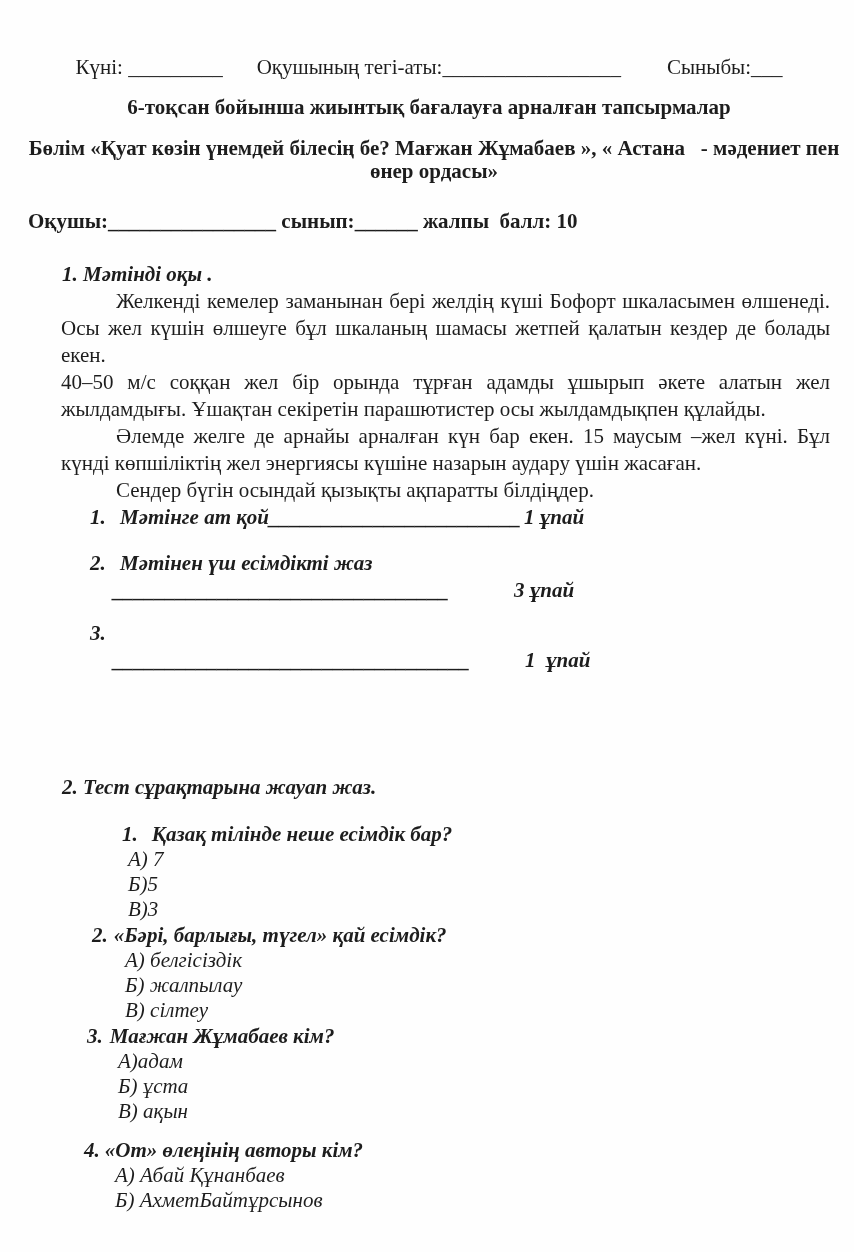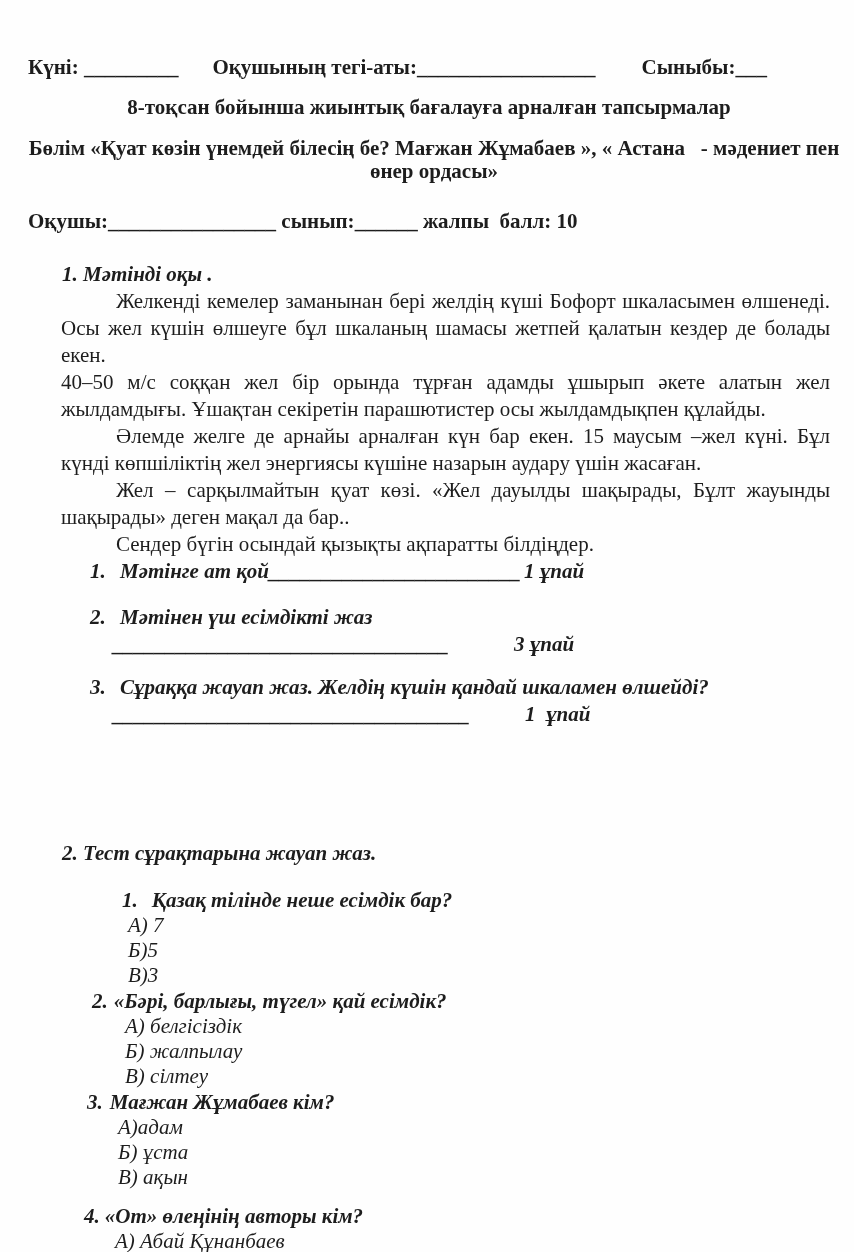--- a/index.html
+++ b/index.html
@@ -10,21 +10,21 @@
     background: #fefefe;
     color: #1d1d1d;
     font-family: "Liberation Serif", serif;
     font-size: 21px;
     line-height: 27px;
     padding: 54px 24px 0 28px;
   }
   .pre { white-space: pre-wrap; }
 
   
-  .hdr-line { font-weight: 700; white-space: pre; }
+  .hdr-line { font-weight: 400; white-space: pre; text-align: center; }
   .hdr-group1 { margin-right: 34px; }
   .hdr-group2 { margin-right: 46px; }
 
   
   .doc-title {
     text-align: center; font-weight: 700;
     margin-top: 15px; line-height: 23px;
   }
   .doc-subtitle {
     text-align: center; font-weight: 700;
@@ -79,31 +79,30 @@
   .tq4 .tqnum { margin-right: 5px; }
   .tq4 .opt { padding-left: 87px; }
 </style>
 </head>
 <body>
 
 <div class="page">
 
   <p class="hdr-line"><span class="hdr-group1"><span>Күні:</span> <span class="blank">_________</span></span><span class="hdr-group2"><span>Оқушының тегі-аты:</span><span class="blank">_________________</span></span><span><span>Сыныбы:</span><span class="blank">___</span></span></p>
 
-  <p class="doc-title">8-тоқсан бойынша жиынтық бағалауға арналған тапсырмалар</p>
+  <p class="doc-title">6-тоқсан бойынша жиынтық бағалауға арналған тапсырмалар</p>
   <p class="doc-subtitle">Бөлім «Қуат көзін үнемдей білесің бе? Мағжан Жұмабаев », « Астана   - мәдениет пен өнер ордасы»</p>
 
   <p class="student-line"><span>Оқушы:</span><span class="blank">________________</span> <span>сынып:</span><span class="blank">______</span> <span class="pre">жалпы  балл: 10</span></p>
 
   <p class="task-heading">1. Мәтінді оқы .</p>
 
   <p class="para indent">Желкенді кемелер заманынан бері желдің күші Бофорт шкаласымен өлшенеді. Осы жел күшін өлшеуге бұл шкаланың шамасы жетпей қалатын кездер де болады екен.</p>
   <p class="para">40–50 м/с соққан жел  бір орында тұрған адамды ұшырып әкете алатын жел жылдамдығы. Ұшақтан секіретін парашютистер осы жылдамдықпен құлайды.</p>
   <p class="para indent">Әлемде желге де арнайы арналған күн бар екен. 15 маусым –жел күні. Бұл күнді  көпшіліктің  жел  энергиясы күшіне назарын аудару үшін жасаған.</p>
-  <p class="para indent">Жел – сарқылмайтын қуат көзі. «Жел дауылды шақырады, Бұлт жауынды шақырады» деген мақал да бар..</p>
   <p class="para indent">Сендер бүгін осындай қызықты ақпаратты білдіңдер.</p>
 
   <div class="q-block q1">
     <div class="qrow">
       <span class="qnum">1.</span>
         <span class="qtext">Мәтінге ат қой</span>
         <span class="blank">________________________</span>
         <span class="qpts">1 ұпай</span>
     </div>
   </div>
@@ -115,31 +114,30 @@
     </div>
     <div class="qblankrow">
       <span class="blank">________________________________</span>
         <span class="qpts">3 ұпай</span>
     </div>
   </div>
 
   <div class="q-block q3">
     <div class="qrow">
       <span class="qnum">3.</span>
-        <span class="qtext">Сұраққа жауап жаз. Желдің күшін қандай шкаламен өлшейді?</span>
     </div>
     <div class="qblankrow">
       <span class="blank">__________________________________</span>
         <span class="qpts">1  ұпай</span>
     </div>
   </div>
 
   <div class="big-gap"></div>
 
-  <p class="task-heading" style="margin-top:12px;">2. Тест сұрақтарына жауап жаз.</p>
+  <p class="task-heading" style="margin-top:0;">2. Тест сұрақтарына жауап жаз.</p>
 
   <div class="tq tq1">
     <p class="tq-title"><span class="tqnum">1.</span><span>Қазақ тілінде неше есімдік бар?</span></p>
     <p class="opt">А) 7</p>
     <p class="opt">Б)5</p>
     <p class="opt">В)3</p>
   </div>
 
   <div class="tq tq2">
     <p class="tq-title"><span class="tqnum">2.</span><span>«Бәрі, барлығы, түгел» қай есімдік?</span></p>
@@ -151,15 +149,16 @@
   <div class="tq tq3">
     <p class="tq-title"><span class="tqnum">3.</span><span>Мағжан Жұмабаев кім?</span></p>
     <p class="opt">А)адам</p>
     <p class="opt">Б) ұста</p>
     <p class="opt">В) ақын</p>
   </div>
 
   <div class="tq tq4">
     <p class="tq-title"><span class="tqnum">4.</span><span>«От» өлеңінің авторы кім?</span></p>
     <p class="opt">А) Абай Құнанбаев</p>
+    <p class="opt">Б) АхметБайтұрсынов</p>
   </div>
 
 </div>
 
 </body></html>

